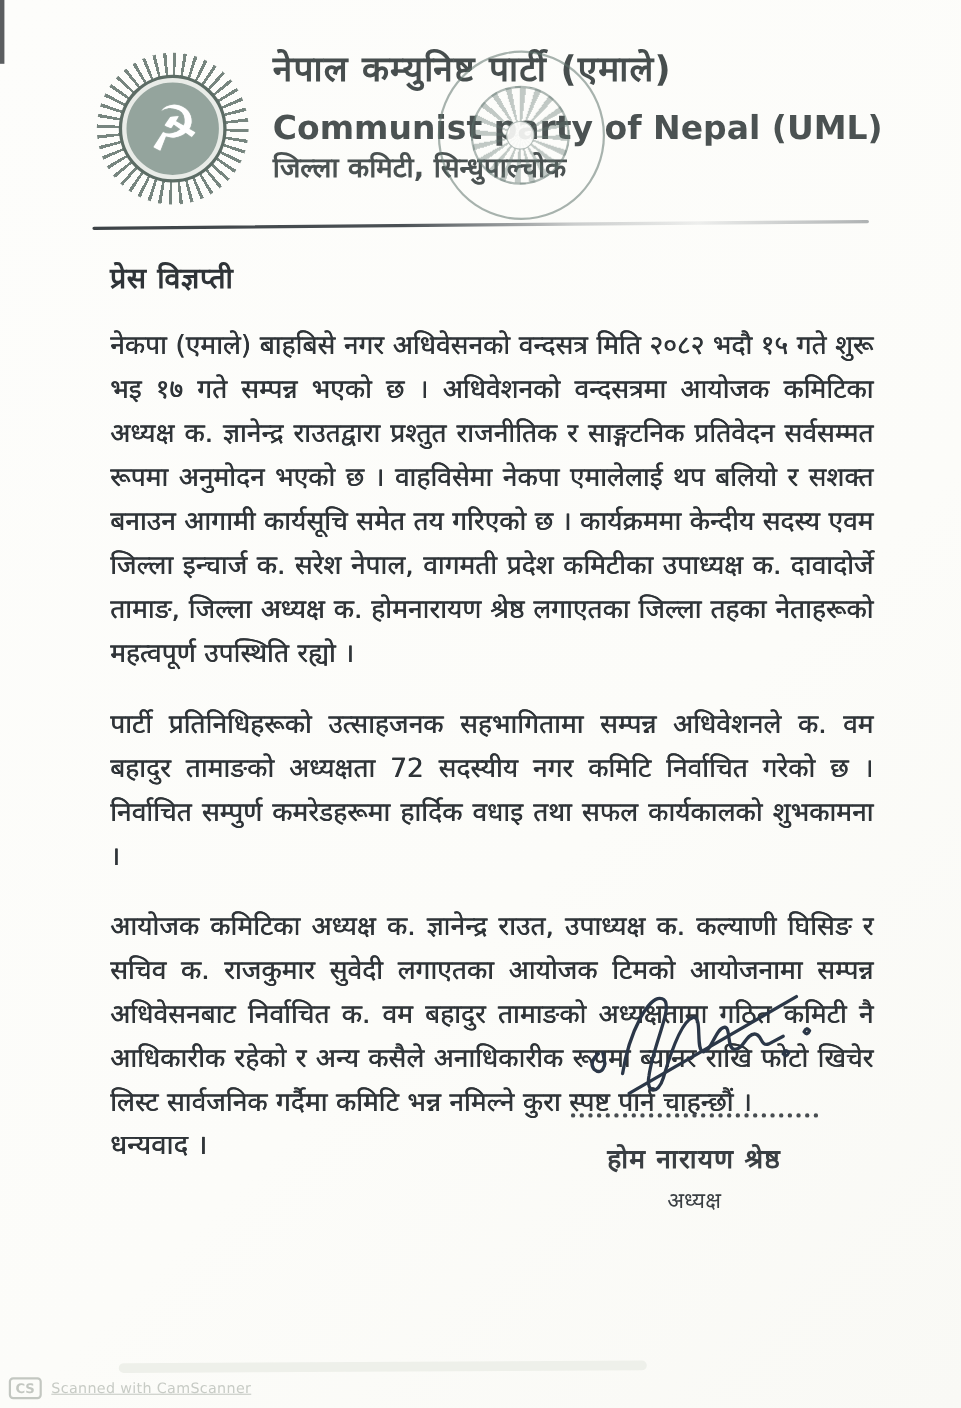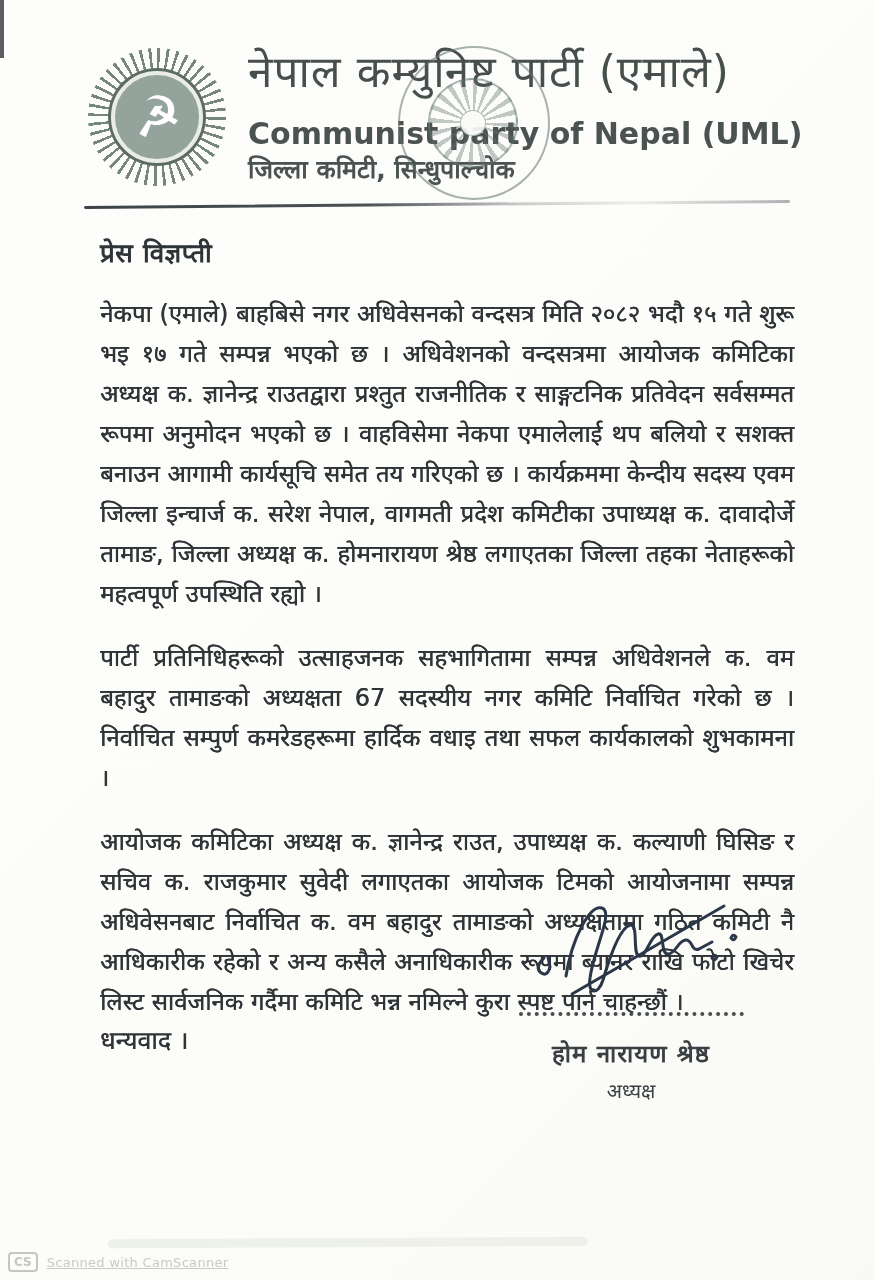--- a/index.html
+++ b/index.html
@@ -51,21 +51,21 @@
     display: flex; align-items: center; justify-content: center;
   }
   .emblem-glyph {
     font-size: 54px; line-height: 1;
     color: #ffffff;
     transform: rotate(-8deg);
     text-shadow: 0 0 1px #ffffff;
   }
   .header-text { margin-left: 20px; padding-top: 2px; }
   .title-np {
-    font-size: 44px; font-weight: normal;
+    font-size: 32px; font-weight: bold;
     color: #474e4e; letter-spacing: 1px;
     white-space: nowrap;
   }
   .title-en {
     font-size: 30px; font-weight: bold;
     color: #4b5252; margin-top: 16px;
     white-space: nowrap;
   }
   .subtitle {
     font-size: 25px; color: #4b5252;
@@ -193,21 +193,21 @@
   <div class="stamp">
     <div class="stamp-inner"></div>
     <div class="stamp-core"></div>
   </div>
 
   <div class="divider"></div>
 
   <div class="content">
     <div class="doc-heading">प्रेस विज्ञप्ती</div>
     <p class="para">नेकपा (एमाले) बाहबिसे नगर अधिवेसनको वन्दसत्र मिति २०८२ भदौ १५ गते शुरू भइ १७ गते सम्पन्न भएको छ । अधिवेशनको वन्दसत्रमा आयोजक कमिटिका अध्यक्ष क. ज्ञानेन्द्र राउतद्वारा प्रश्तुत राजनीतिक र साङ्गटनिक प्रतिवेदन सर्वसम्मत रूपमा अनुमोदन भएको छ । वाहविसेमा नेकपा एमालेलाई थप बलियो र सशक्त बनाउन आगामी कार्यसूचि समेत तय गरिएको छ । कार्यक्रममा केन्दीय सदस्य एवम जिल्ला इन्चार्ज क. सरेश नेपाल, वागमती प्रदेश कमिटीका उपाध्यक्ष क. दावादोर्जे तामाङ, जिल्ला अध्यक्ष क. होमनारायण श्रेष्ठ लगाएतका जिल्ला तहका नेताहरूको महत्वपूर्ण उपस्थिति रह्यो ।</p>
-    <p class="para">पार्टी प्रतिनिधिहरूको उत्साहजनक सहभागितामा सम्पन्न अधिवेशनले क. वम बहादुर तामाङको अध्यक्षता 67 सदस्यीय नगर कमिटि निर्वाचित गरेको छ । निर्वाचित सम्पुर्ण कमरेडहरूमा हार्दिक वधाइ तथा सफल कार्यकालको शुभकामना ।</p>
+    <p class="para">पार्टी प्रतिनिधिहरूको उत्साहजनक सहभागितामा सम्पन्न अधिवेशनले क. वम बहादुर तामाङको अध्यक्षता 72 सदस्यीय नगर कमिटि निर्वाचित गरेको छ । निर्वाचित सम्पुर्ण कमरेडहरूमा हार्दिक वधाइ तथा सफल कार्यकालको शुभकामना ।</p>
     <p class="para">आयोजक कमिटिका अध्यक्ष क. ज्ञानेन्द्र राउत, उपाध्यक्ष क. कल्याणी घिसिङ र सचिव क. राजकुमार सुवेदी लगाएतका आयोजक टिमको आयोजनामा सम्पन्न अधिवेसनबाट निर्वाचित क. वम बहादुर तामाङको अध्यक्षतामा गठित कमिटी नै आधिकारीक रहेको र अन्य कसैले अनाधिकारीक रूपमा ब्यानर राखि फोटो खिचेर लिस्ट सार्वजनिक गर्दैमा कमिटि भन्न नमिल्ने कुरा स्पष्ट पार्न चाहन्छौं ।</p>
     <div class="closing">धन्यवाद ।</div>
   </div>
 
   <div class="sign-block">
     <svg class="sign-svg" width="250" height="118" viewBox="0 0 250 118">
       <g fill="none" stroke="#2b3748" stroke-width="3" stroke-linecap="round" stroke-linejoin="round">
         <path d="M38 66 q-9 8 -4 14 q7 6 10 -5 l-2 -10"></path>
         <path d="M60 84 C66 46 84 12 96 16 C108 20 88 56 84 86 C81 102 92 104 97 88 C104 64 114 36 124 33 C133 31 126 62 133 64 C140 66 144 44 152 42 C159 40 154 62 162 62 C170 62 172 48 180 48 C187 48 185 60 193 57 L206 50"></path>
         <path d="M66 102 L218 14"></path>

